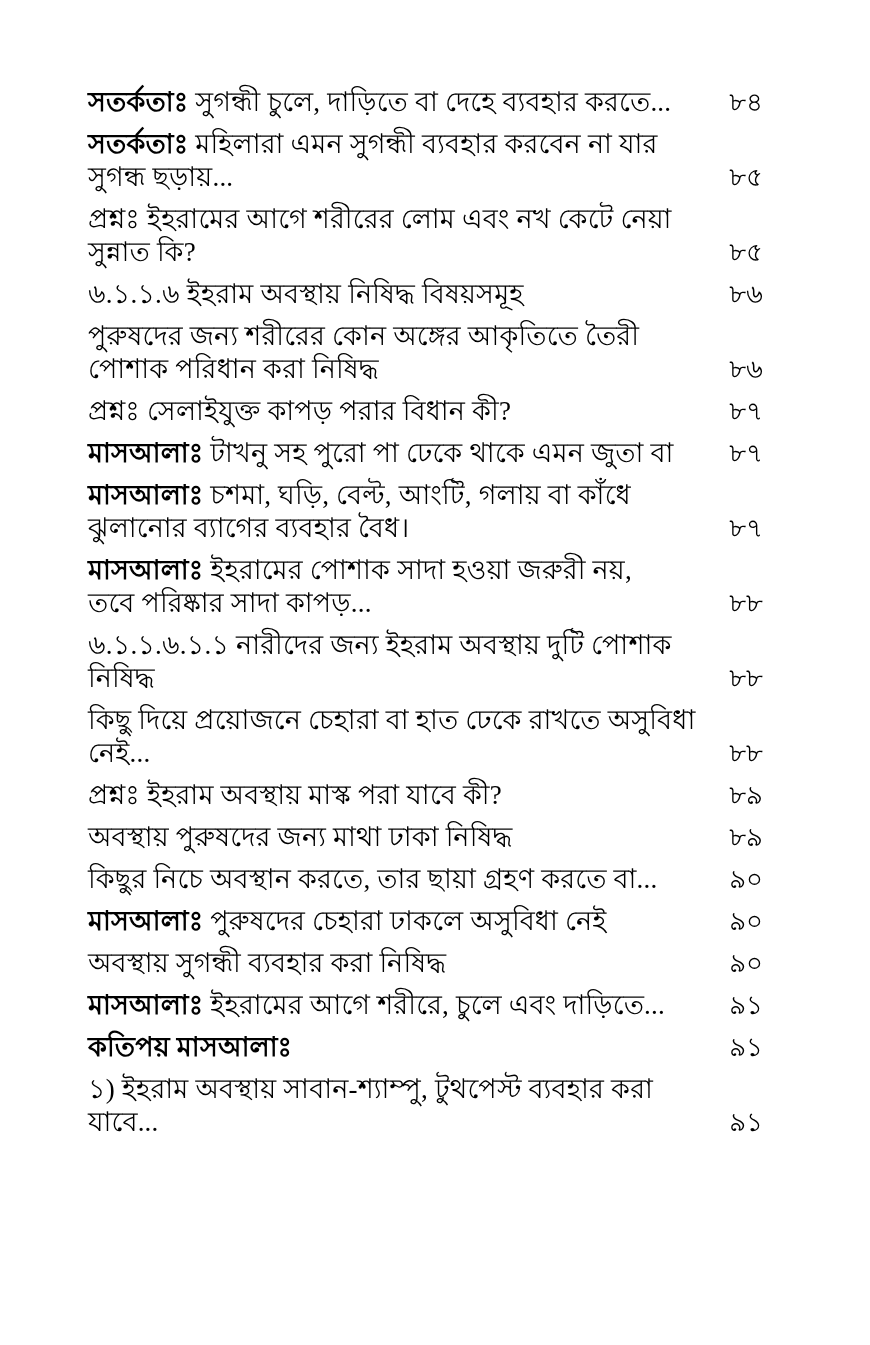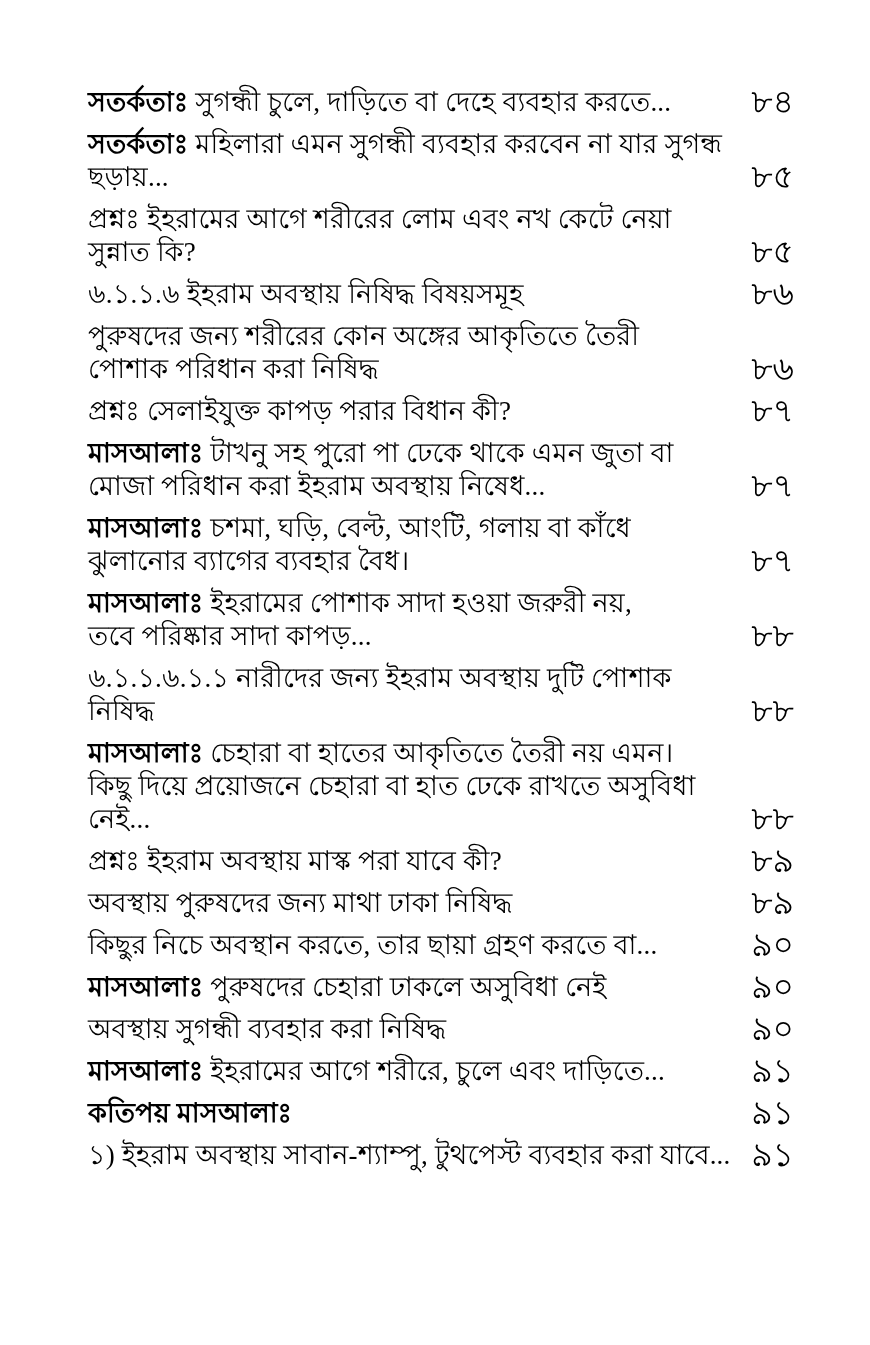--- a/index.html
+++ b/index.html
@@ -11,21 +11,21 @@
     width: 870px;
     height: 1345px;
     overflow: hidden;
     font-family: "Liberation Serif", serif;
     color: #000000;
   }
   .page {
     box-sizing: border-box;
     width: 870px;
     height: 1345px;
-    padding: 86px 76px 20px 88px;
+    padding: 86px 107px 20px 88px;
     background: #ffffff;
   }
   .toc-list {
     width: 100%;
   }
   .entry {
     display: flex;
     align-items: flex-end;
     justify-content: space-between;
     margin-bottom: 9px;
@@ -37,21 +37,21 @@
     letter-spacing: 0.2px;
   }
   .entry-text .line {
     white-space: normal;
   }
   .prefix {
     font-weight: 700;
   }
   .entry-page {
     flex: 0 0 auto;
-    font-size: 33px;
+    font-size: 26px;
     line-height: 33px;
     margin-left: 14px;
     white-space: nowrap;
     text-align: right;
   }
 </style>
 </head>
 <body>
 
 <div class="page">
@@ -89,21 +89,20 @@
       </div>
       <div class="entry">
         <div class="entry-text">
           <div class="line">প্রশ্নঃ সেলাইযুক্ত কাপড় পরার বিধান কী?</div>
         </div>
         <div class="entry-page">৮৭</div>
       </div>
       <div class="entry">
         <div class="entry-text">
           <div class="line"><span class="prefix">মাসআলাঃ</span> টাখনু সহ পুরো পা ঢেকে থাকে এমন জুতা বা</div>
-          <div class="line">মোজা পরিধান করা ইহরাম অবস্থায় নিষেধ...</div>
         </div>
         <div class="entry-page">৮৭</div>
       </div>
       <div class="entry">
         <div class="entry-text">
           <div class="line"><span class="prefix">মাসআলাঃ</span> চশমা, ঘড়ি, বেল্ট, আংটি, গলায় বা কাঁধে</div>
           <div class="line">ঝুলানোর ব্যাগের ব্যবহার বৈধ।</div>
         </div>
         <div class="entry-page">৮৭</div>
       </div>
@@ -115,21 +114,20 @@
         <div class="entry-page">৮৮</div>
       </div>
       <div class="entry">
         <div class="entry-text">
           <div class="line">৬.১.১.৬.১.১  নারীদের জন্য ইহরাম অবস্থায় দুটি পোশাক নিষিদ্ধ</div>
         </div>
         <div class="entry-page">৮৮</div>
       </div>
       <div class="entry">
         <div class="entry-text">
-          <div class="line"><span class="prefix">মাসআলাঃ</span> চেহারা বা হাতের আকৃতিতে তৈরী নয় এমন।</div>
           <div class="line">কিছু দিয়ে প্রয়োজনে চেহারা বা হাত ঢেকে রাখতে অসুবিধা নেই...</div>
         </div>
         <div class="entry-page">৮৮</div>
       </div>
       <div class="entry">
         <div class="entry-text">
           <div class="line">প্রশ্নঃ ইহরাম অবস্থায় মাস্ক পরা যাবে কী?</div>
         </div>
         <div class="entry-page">৮৯</div>
       </div>

